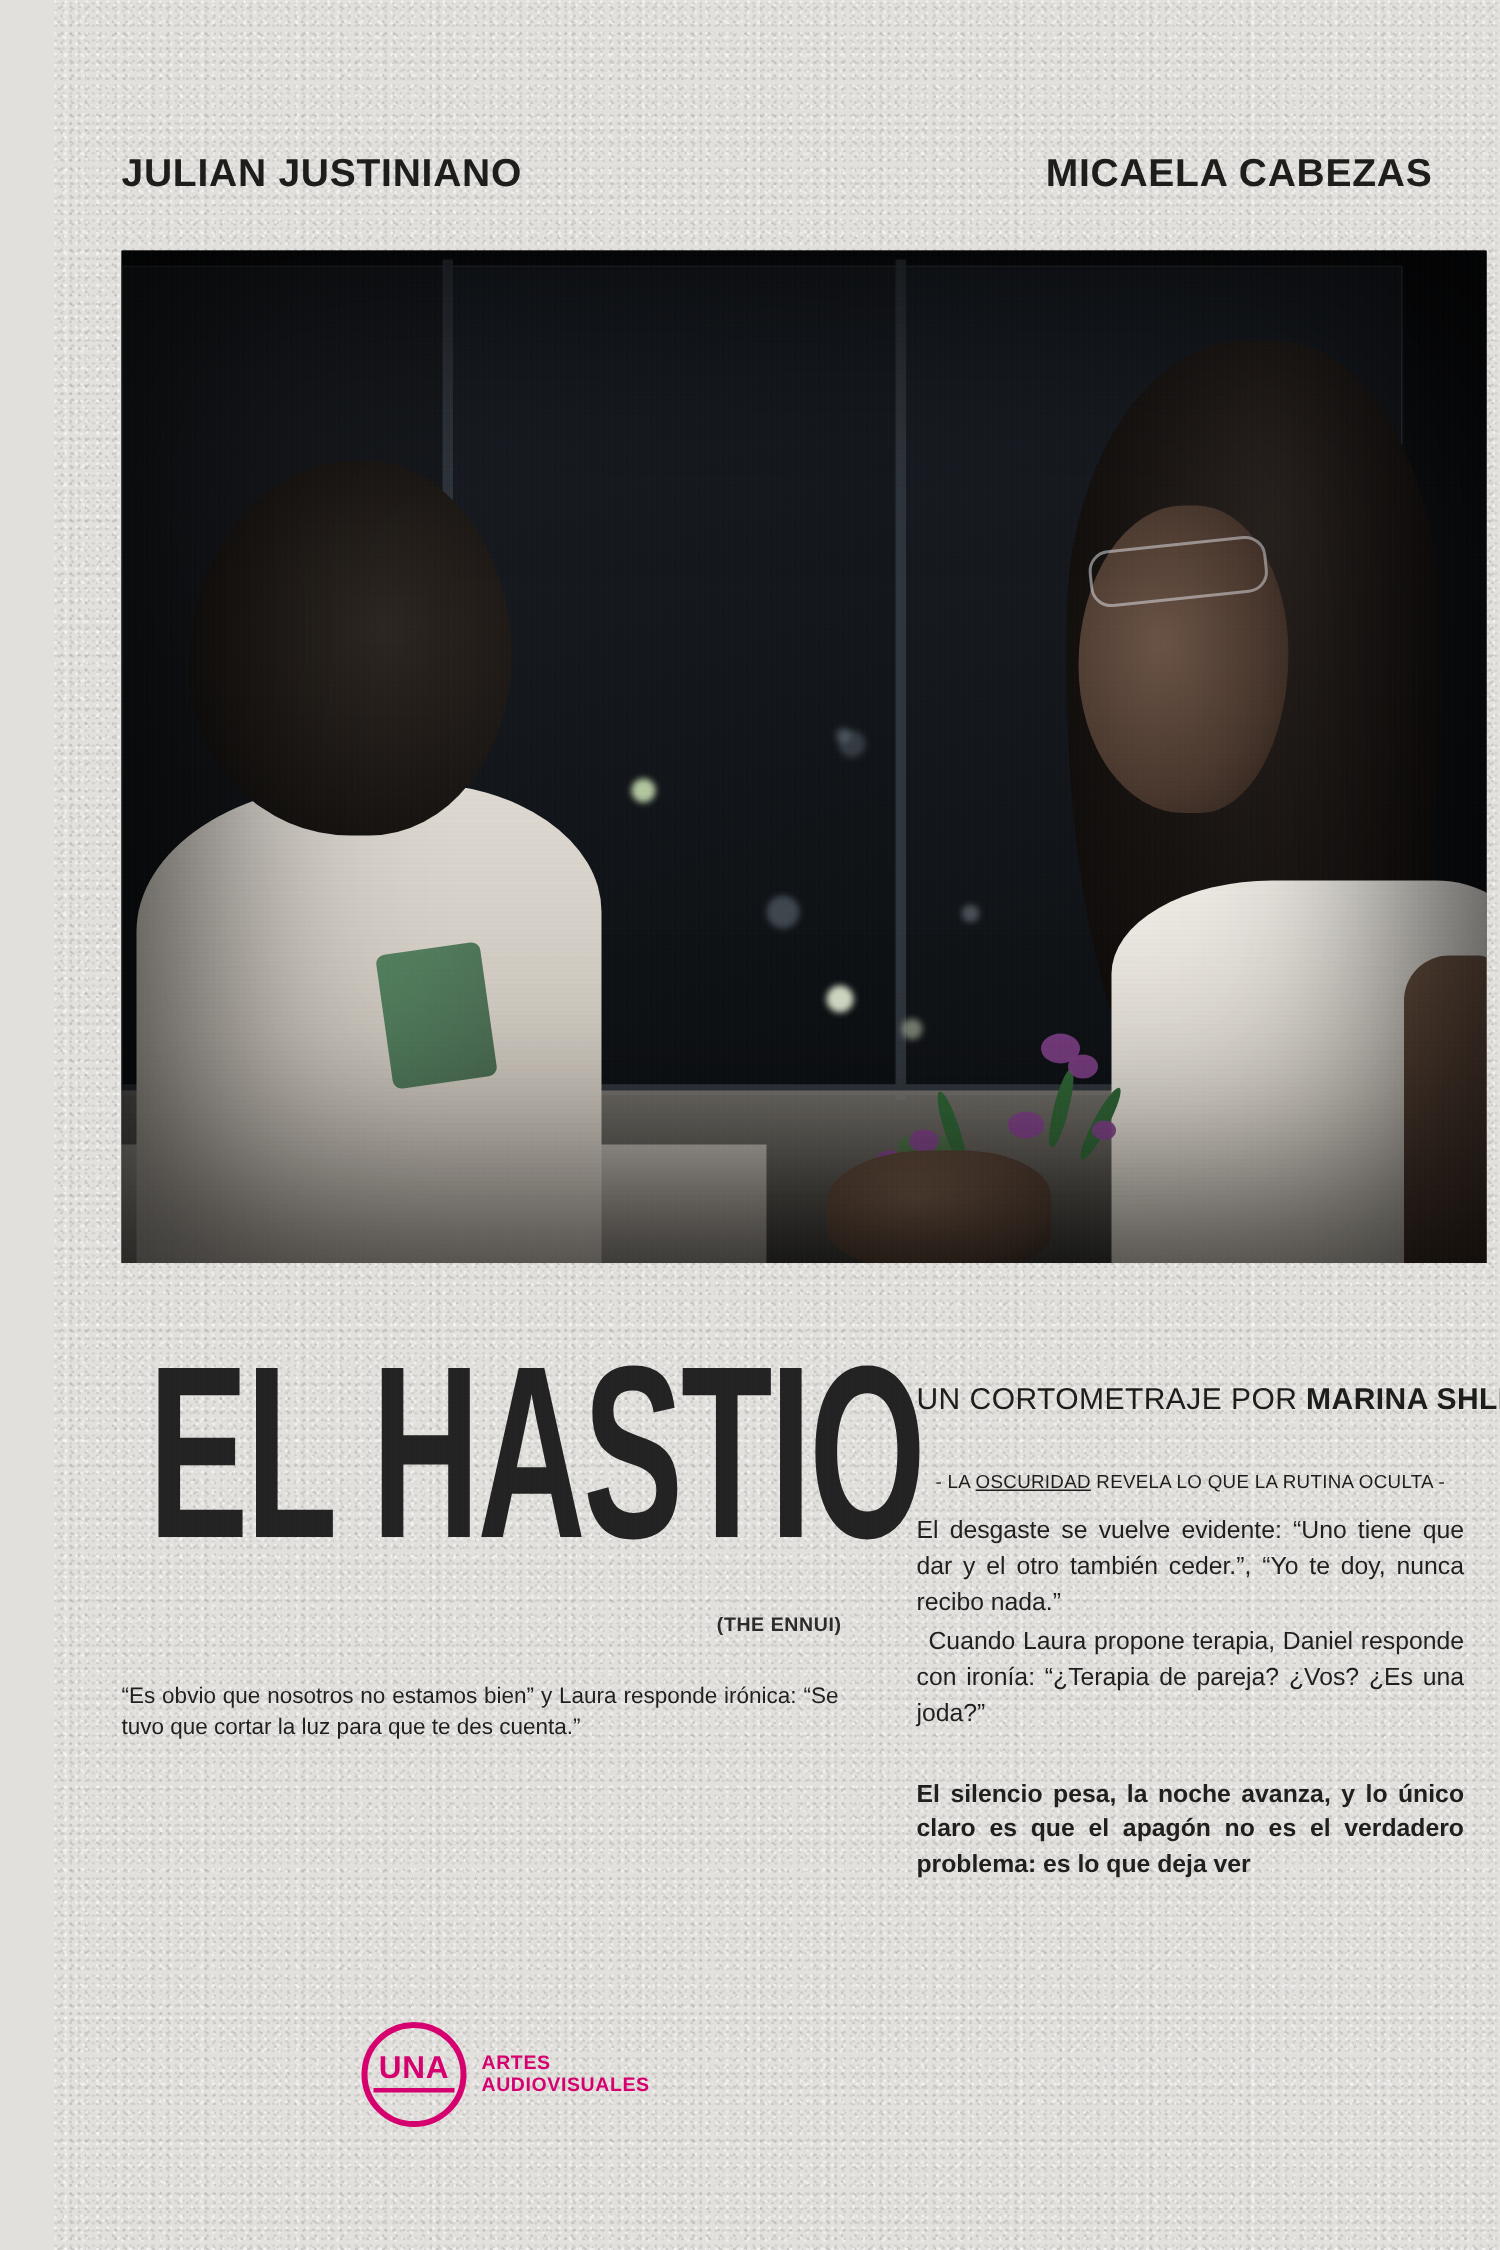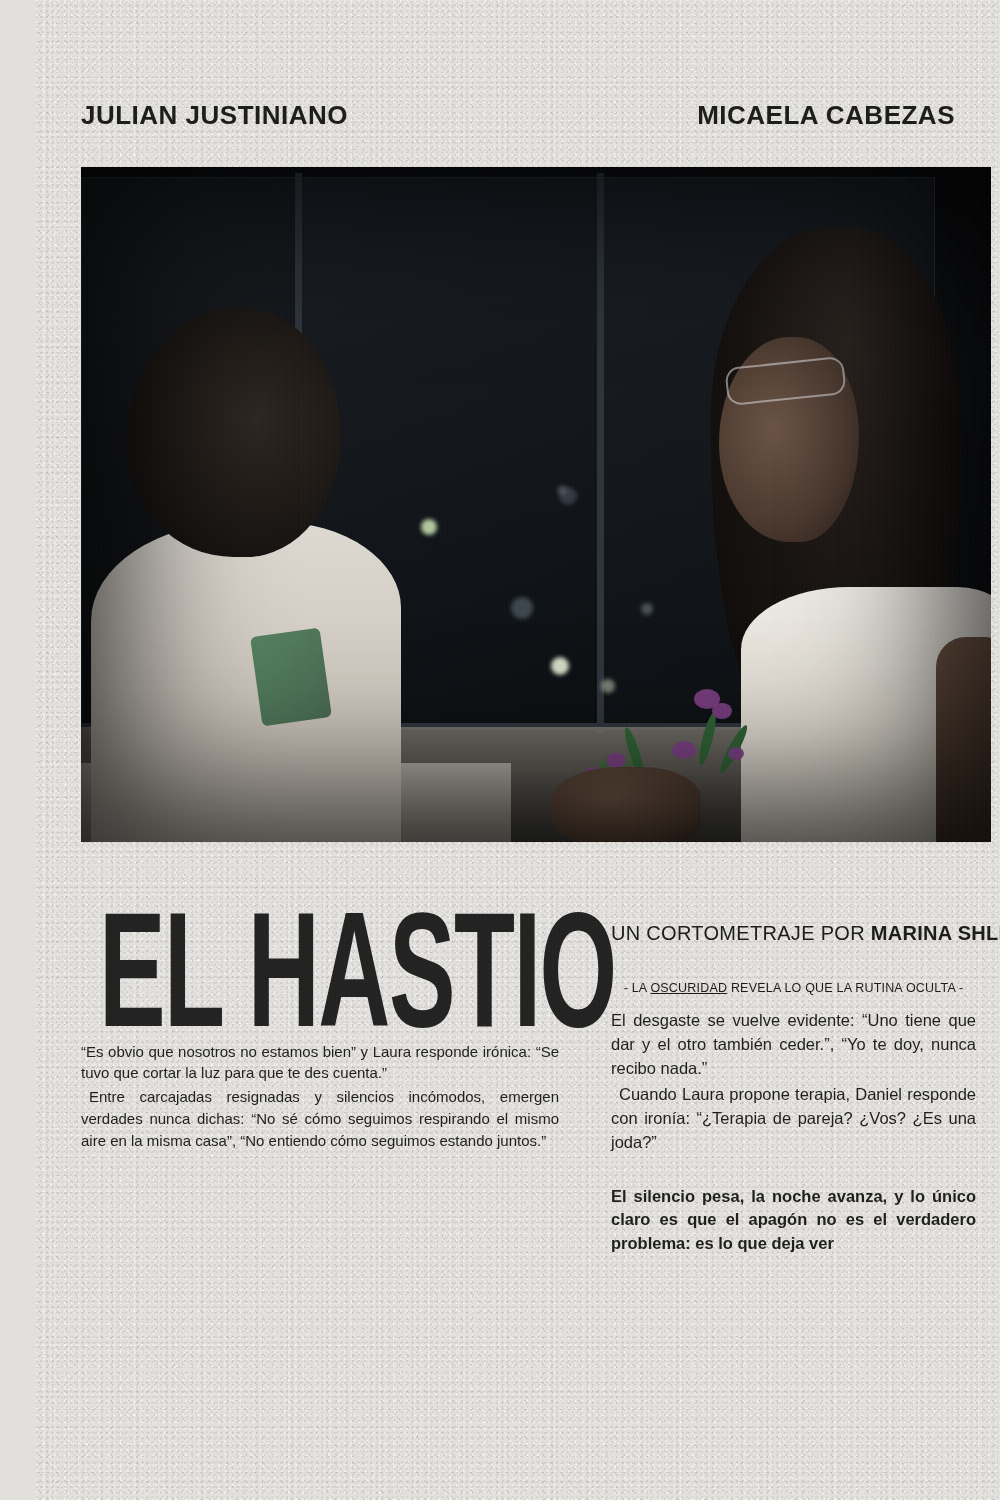--- a/index.html
+++ b/index.html
@@ -423,26 +423,35 @@
       <div class="hand"></div>
 
       <div class="vignette"></div>
     </div>
   </div>
 
   <div class="lower">
 
     <div class="col-left">
       <div class="title">EL HASTIO</div>
+      <div class="subtitle-en">(THE ENNUI)</div>
 
       <div class="synopsis-left">
         <p>“Es obvio que nosotros no estamos bien” y Laura responde irónica: “Se tuvo que cortar la luz para que te des cuenta.”</p>
-        <p>Entre carcajadas resignadas y silencios incómodos, emergen verdades nunca dichas: “No sé cómo seguimos respirando el mismo aire en la misma casa”, “No entiendo cómo seguimos estando juntos.”</p>
-      </div>
-
+      </div>
+
+      <div class="logo-wrap">
+        <div class="logo-badge">
+          <span>UNA</span>
+        </div>
+        <div class="logo-text">
+          <div>ARTES</div>
+          <div>AUDIOVISUALES</div>
+        </div>
+      </div>
     </div>
 
     <div class="col-right">
       <div class="credit-line">
         <span>UN CORTOMETRAJE POR</span>
         <b>MARINA SHLEZ</b>
       </div>
 
       <div class="tagline">
         <span>- LA </span><u>OSCURIDAD</u><span> REVELA LO QUE LA RUTINA OCULTA -</span>

